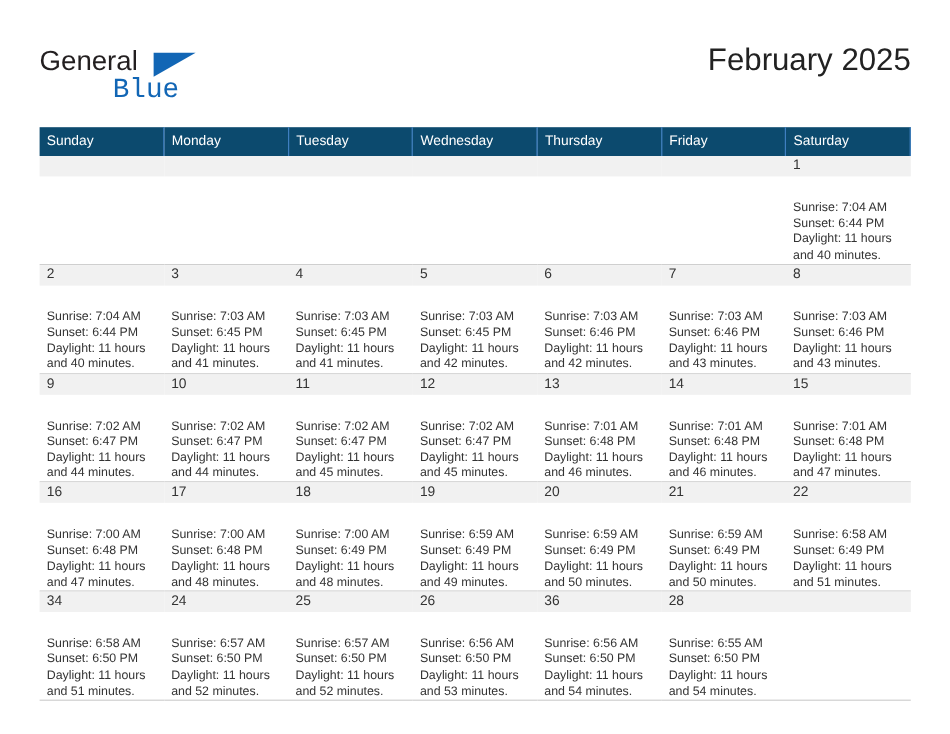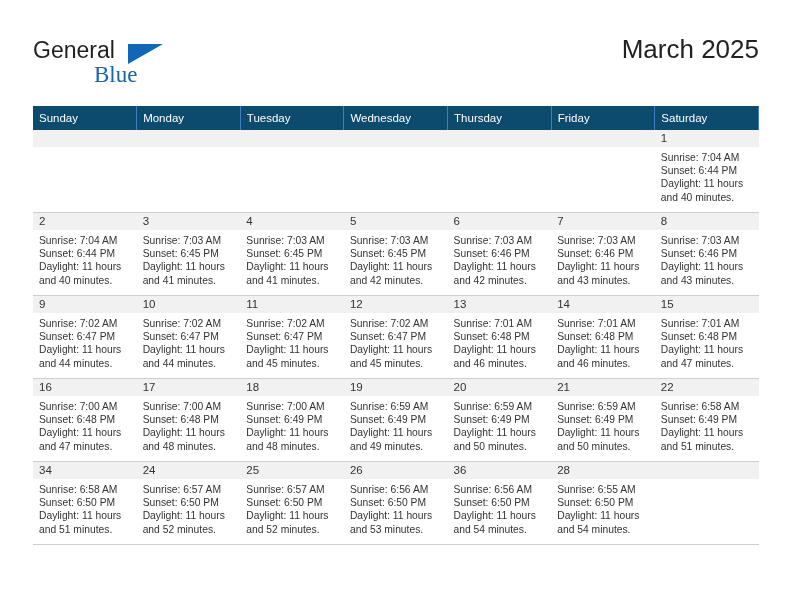--- a/index.html
+++ b/index.html
@@ -55,21 +55,21 @@
     border-left: 35px solid #1266b5;
     border-bottom: 20px solid transparent;
   }
   .brand-blue {
     position: absolute;
     left: 61px;
     top: 25px;
     font-size: 23px;
     line-height: 26px;
     color: #1266b5;
-    font-family: Liberation Serif, serif;
+    font-family: Liberation Mono, monospace;
   }
   .title-block {
     position: absolute;
     right: 0;
     top: 0;
     text-align: right;
   }
   .cal-title {
     font-size: 26px;
     line-height: 32px;
@@ -121,21 +121,21 @@
     height: 17px;
     line-height: 17px;
     padding-left: 6px;
     font-size: 11.5px;
     color: #333333;
   }
   .cell-empty .daynum-band {
     background: #f1f1f1;
   }
   .cell-body {
-    padding: 4px 5px 0 6px;
+    padding: 20px 5px 0 6px;
     font-size: 10.3px;
     line-height: 13.2px;
     color: #333333;
   }
   .cell-body div {
     white-space: nowrap;
   }
   .cell-body .wrap2 {
     white-space: normal;
   }
@@ -147,21 +147,21 @@
 
   <div class="header">
 
     <div class="brand">
       <span class="brand-general">General</span>
       <span class="brand-triangle"></span>
       <span class="brand-blue">Blue</span>
     </div>
 
     <div class="title-block">
-      <h1 class="cal-title">March 2025</h1>
+      <h1 class="cal-title">February 2025</h1>
     </div>
 
   </div>
 
   <table class="calendar">
     <thead>
       <tr>
         <th>Sunday</th>
         <th>Monday</th>
         <th>Tuesday</th>

